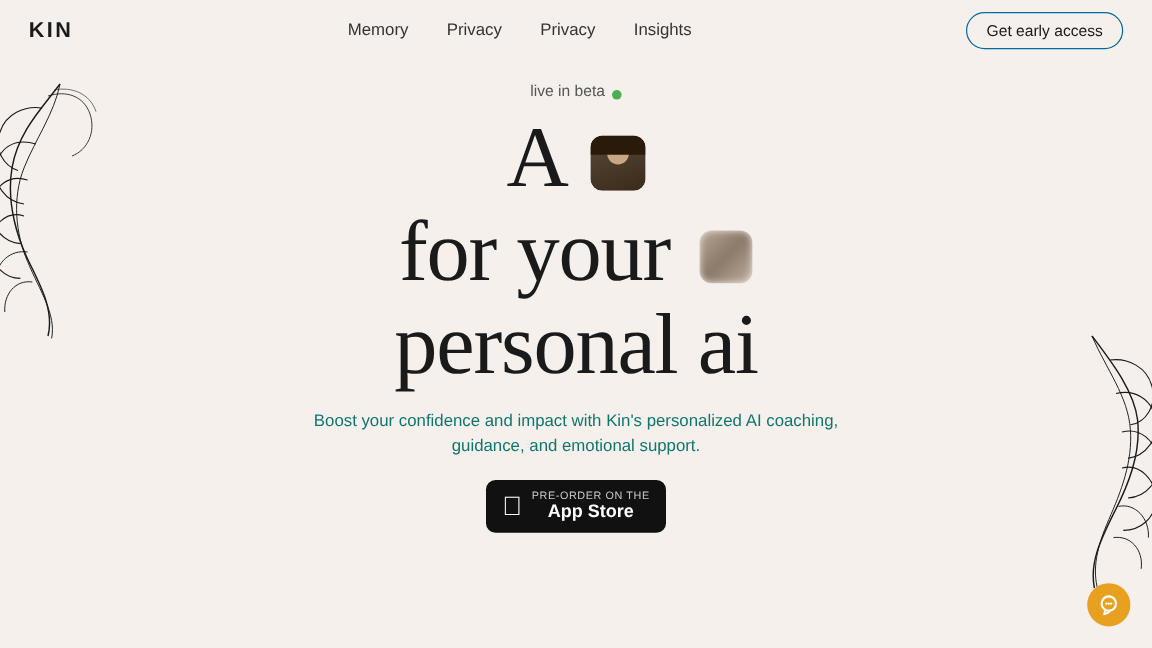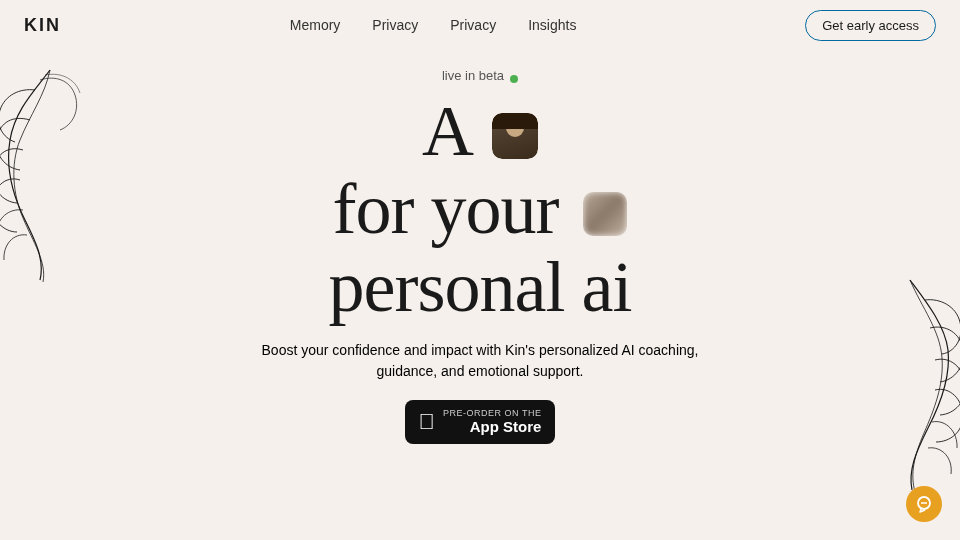--- a/index.html
+++ b/index.html
@@ -170,21 +170,21 @@
       width: 100%;
       height: 100%;
       background: linear-gradient(135deg, #b8a898 0%, #8a7868 50%, #c0b0a0 100%);
       border-radius: 10px;
       filter: blur(3px);
     }
 
     .hero-subtext {
       font-family: Arial, Helvetica, sans-serif;
       font-size: 14px;
-      color: #000000;
+      color: #0f766e;
       text-align: center;
       max-width: 480px;
       line-height: 1.5;
       margin-bottom: 18px;
     }
 
     
     .app-buttons {
       display: flex;
       gap: 12px;
@@ -205,21 +205,21 @@
       min-width: 145px;
     }
 
     .app-btn-icon {
       flex-shrink: 0;
     }
 
     .app-btn-text {
       display: flex;
       flex-direction: column;
-      text-align: right;
+      text-align: center;
     }
 
     .app-btn-pre {
       font-family: Arial, Helvetica, sans-serif;
       font-size: 9px;
       color: #ccc;
       text-transform: uppercase;
       letter-spacing: 0.5px;
     }
 

